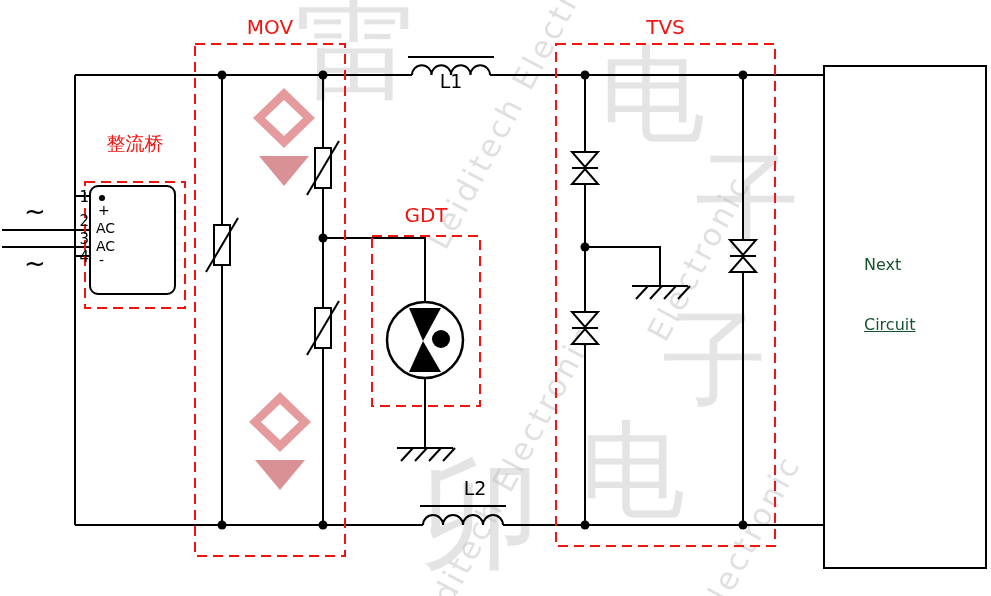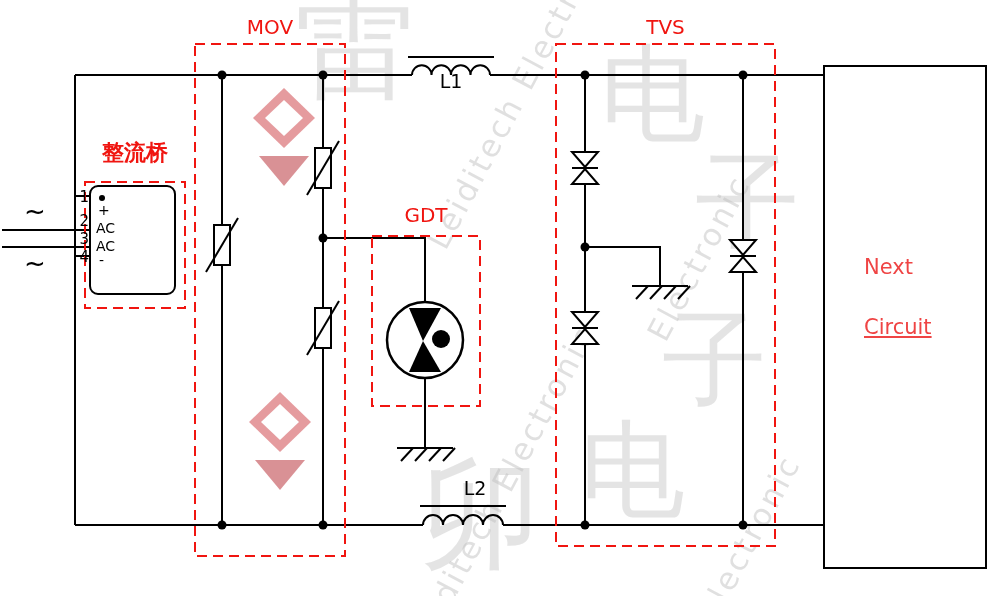--- a/index.html
+++ b/index.html
@@ -8,21 +8,21 @@
   
   .wm{position:absolute;z-index:1;pointer-events:none;}
   .wm-char{color:#c5c5c5;opacity:.45;line-height:1;}
   .wm-en{color:#c2c2c2;opacity:.5;font-size:31px;letter-spacing:3px;white-space:nowrap;
          transform-origin:0 0;transform:rotate(-62deg);}
   
   svg.circuit{position:absolute;left:0;top:0;z-index:2;}
   
   .next-box{position:absolute;left:823px;top:65px;width:160px;height:500px;
             border:2px solid #000;background:#fff;z-index:3;}
-  .next-text{position:absolute;font-size:21px;color:#ef4444;}
+  .next-text{position:absolute;font-size:16px;color:#14532d;}
   
   .lbl{position:absolute;z-index:4;line-height:1.2;}
   .red{color:#f01510;font-size:20px;text-align:center;}
   .blk{color:#000;font-size:19px;text-align:center;}
   .pin{color:#000;font-size:15px;width:12px;text-align:right;}
   .term{color:#000;font-size:14px;}
   .tilde{color:#000;font-size:26px;line-height:1;}
 </style>
 </head>
 <body>
@@ -163,21 +163,21 @@
       <rect x="372" y="236" width="108" height="170"></rect>
       <rect x="556" y="44" width="219" height="502"></rect>
     </g>
   </svg>
 
   <div class="next-box">
     <div class="next-text" style="left:39px;top:188px;">Next</div>
     <div class="next-text" style="left:39px;top:248px;text-decoration:underline;">Circuit</div>
   </div>
 
-  <div class="lbl red" style="left:85px;top:140px;width:100px;font-size:22px;font-weight:bold;">整流桥</div>
+  <div class="lbl red" style="left:85px;top:132px;width:100px;font-size:19px;">整流桥</div>
   <div class="lbl red" style="left:195px;top:15px;width:150px;">MOV</div>
   <div class="lbl red" style="left:556px;top:15px;width:219px;">TVS</div>
   <div class="lbl red" style="left:372px;top:203px;width:108px;">GDT</div>
 
   <div class="lbl blk" style="left:408px;top:30px;width:86px;margin-top:40px;">L1</div>
   <div class="lbl blk" style="left:432px;top:477px;width:86px;">L2</div>
 
   <div class="lbl pin" style="left:77px;top:188px;">1</div>
   <div class="lbl pin" style="left:77px;top:212px;">2</div>
   <div class="lbl pin" style="left:77px;top:230px;">3</div>

